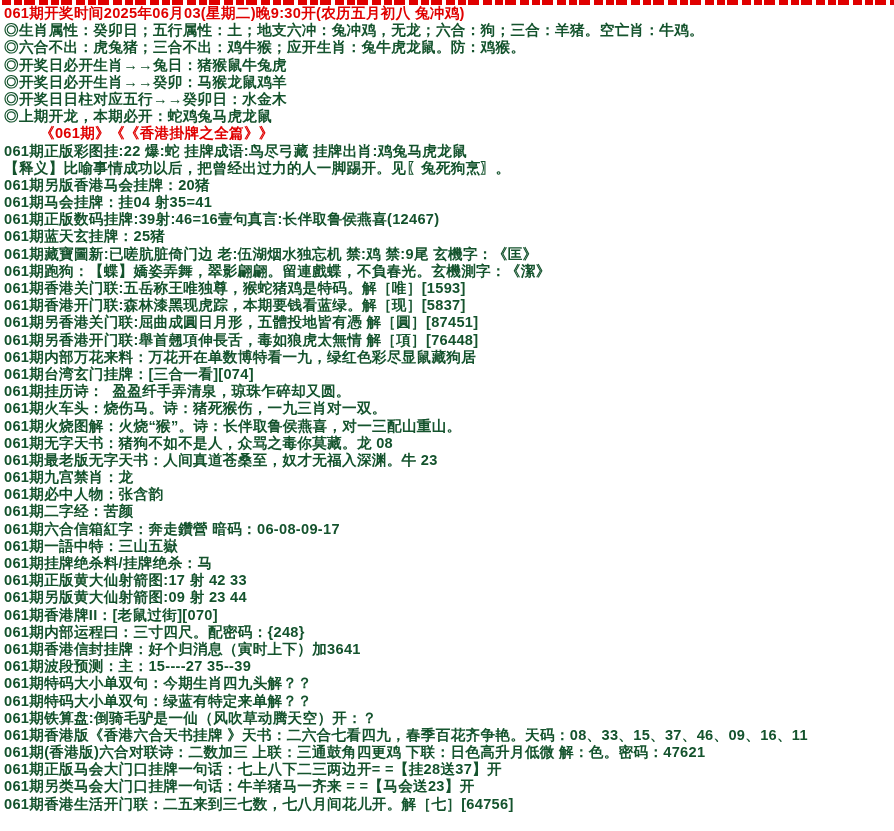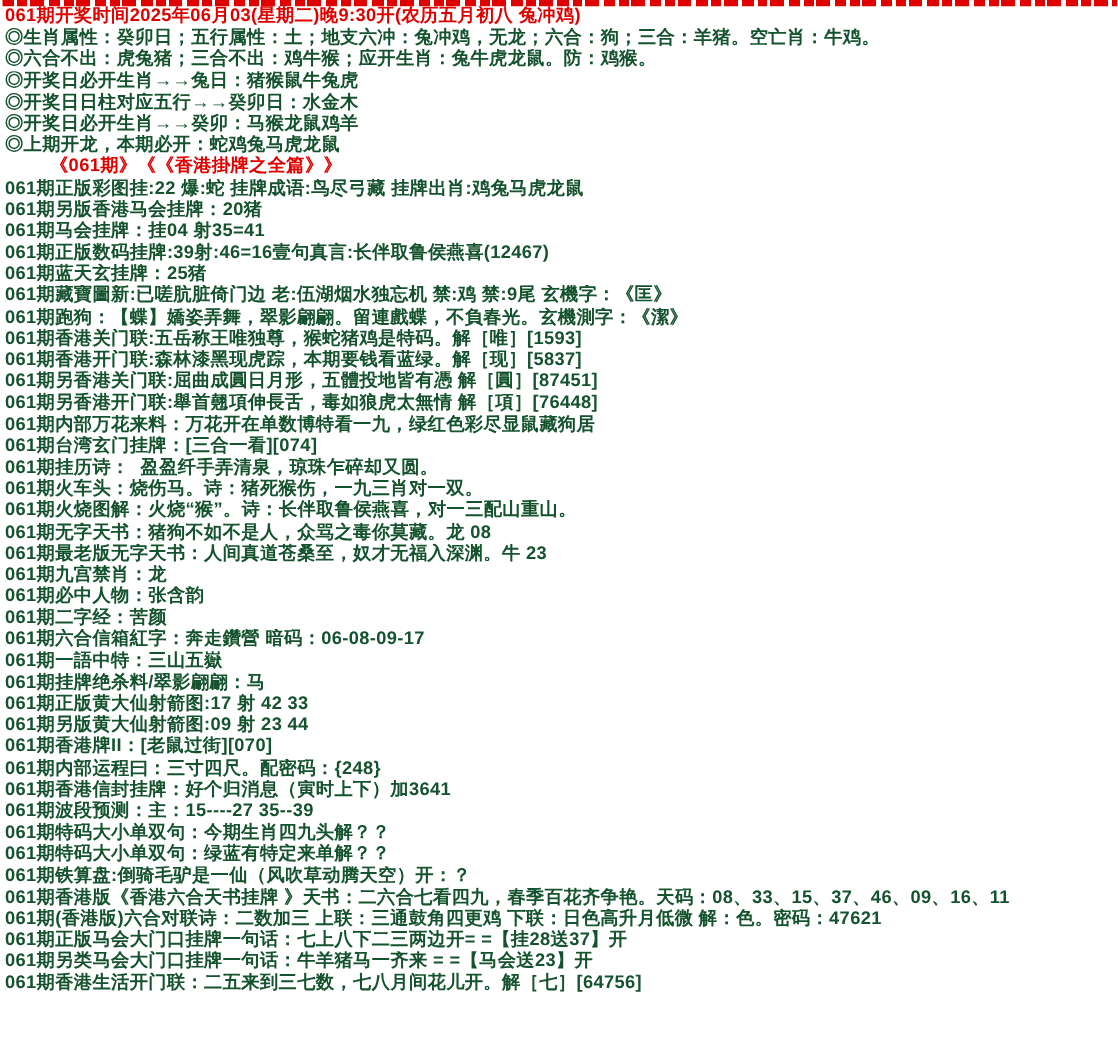--- a/index.html
+++ b/index.html
@@ -52,25 +52,26 @@
 </head>
 <body>
 
 <div class="page">
   <div class="clip-strip"></div>
   <div class="lines" id="lines-container">
       <div class="line red" style="color: rgb(224, 0, 0);">061期开奖时间2025年06月03(星期二)晚9:30开(农历五月初八 兔冲鸡)</div>
       <div class="line">◎生肖属性：癸卯日；五行属性：土；地支六冲：兔冲鸡，无龙；六合：狗；三合：羊猪。空亡肖：牛鸡。</div>
       <div class="line">◎六合不出：虎兔猪；三合不出：鸡牛猴；应开生肖：兔牛虎龙鼠。防：鸡猴。</div>
       <div class="line">◎开奖日必开生肖→→兔日：猪猴鼠牛兔虎</div>
+      <div class="line">◎开奖日必开生肖→→癸卯：马猴龙鼠鸡羊</div>
       <div class="line">◎开奖日日柱对应五行→→癸卯日：水金木</div>
-      <div class="line">◎开奖日必开生肖→→癸卯：马猴龙鼠鸡羊</div>
       <div class="line">◎上期开龙，本期必开：蛇鸡兔马虎龙鼠</div>
       <div class="line red" style="color: rgb(224, 0, 0); margin-left: 36px;">《061期》《《香港掛牌之全篇》》</div>
       <div class="line">061期正版彩图挂:22 爆:蛇 挂牌成语:鸟尽弓藏 挂牌出肖:鸡兔马虎龙鼠</div>
+      <div class="line">【释义】比喻事情成功以后，把曾经出过力的人一脚踢开。见〖兔死狗烹〗。</div>
       <div class="line">061期另版香港马会挂牌：20猪</div>
       <div class="line">061期马会挂牌：挂04 射35=41</div>
       <div class="line">061期正版数码挂牌:39射:46=16壹句真言:长伴取鲁侯燕喜(12467)</div>
       <div class="line">061期蓝天玄挂牌：25猪</div>
       <div class="line">061期藏寶圖新:已嗟肮脏倚门边 老:伍湖烟水独忘机 禁:鸡 禁:9尾 玄機字：《匡》</div>
       <div class="line">061期跑狗：【蝶】嬌姿弄舞，翠影翩翩。留連戲蝶，不負春光。玄機測字：《潔》</div>
       <div class="line">061期香港关门联:五岳称王唯独尊，猴蛇猪鸡是特码。解［唯］[1593]</div>
       <div class="line">061期香港开门联:森林漆黑现虎踪，本期要钱看蓝绿。解［现］[5837]</div>
       <div class="line">061期另香港关门联:屈曲成圓日月形，五體投地皆有憑 解［圓］[87451]</div>
       <div class="line">061期另香港开门联:舉首翹項伸長舌，毒如狼虎太無情 解［項］[76448]</div>
@@ -79,21 +80,21 @@
       <div class="line">061期挂历诗：  盈盈纤手弄清泉，琼珠乍碎却又圆。</div>
       <div class="line">061期火车头：烧伤马。诗：猪死猴伤，一九三肖对一双。</div>
       <div class="line">061期火烧图解：火烧“猴”。诗：长伴取鲁侯燕喜，对一三配山重山。</div>
       <div class="line">061期无字天书：猪狗不如不是人，众骂之毒你莫藏。龙 08</div>
       <div class="line">061期最老版无字天书：人间真道苍桑至，奴才无福入深渊。牛 23</div>
       <div class="line">061期九宫禁肖：龙</div>
       <div class="line">061期必中人物：张含韵</div>
       <div class="line">061期二字经：苦颜</div>
       <div class="line">061期六合信箱紅字：奔走鑽營 暗码：06-08-09-17</div>
       <div class="line">061期一語中特：三山五嶽</div>
-      <div class="line">061期挂牌绝杀料/翠影翩翩：马</div>
+      <div class="line">061期挂牌绝杀料/挂牌绝杀：马</div>
       <div class="line">061期正版黄大仙射箭图:17 射 42 33</div>
       <div class="line">061期另版黄大仙射箭图:09 射 23 44</div>
       <div class="line">061期香港牌II：[老鼠过街][070]</div>
       <div class="line">061期内部运程曰：三寸四尺。配密码：{248}</div>
       <div class="line">061期香港信封挂牌：好个归消息（寅时上下）加3641</div>
       <div class="line">061期波段预测：主：15----27 35--39</div>
       <div class="line">061期特码大小单双句：今期生肖四九头解？？</div>
       <div class="line">061期特码大小单双句：绿蓝有特定来单解？？</div>
       <div class="line">061期铁算盘:倒骑毛驴是一仙（风吹草动腾天空）开：？</div>
       <div class="line">061期香港版《香港六合天书挂牌 》天书：二六合七看四九，春季百花齐争艳。天码：08、33、15、37、46、09、16、11</div>

